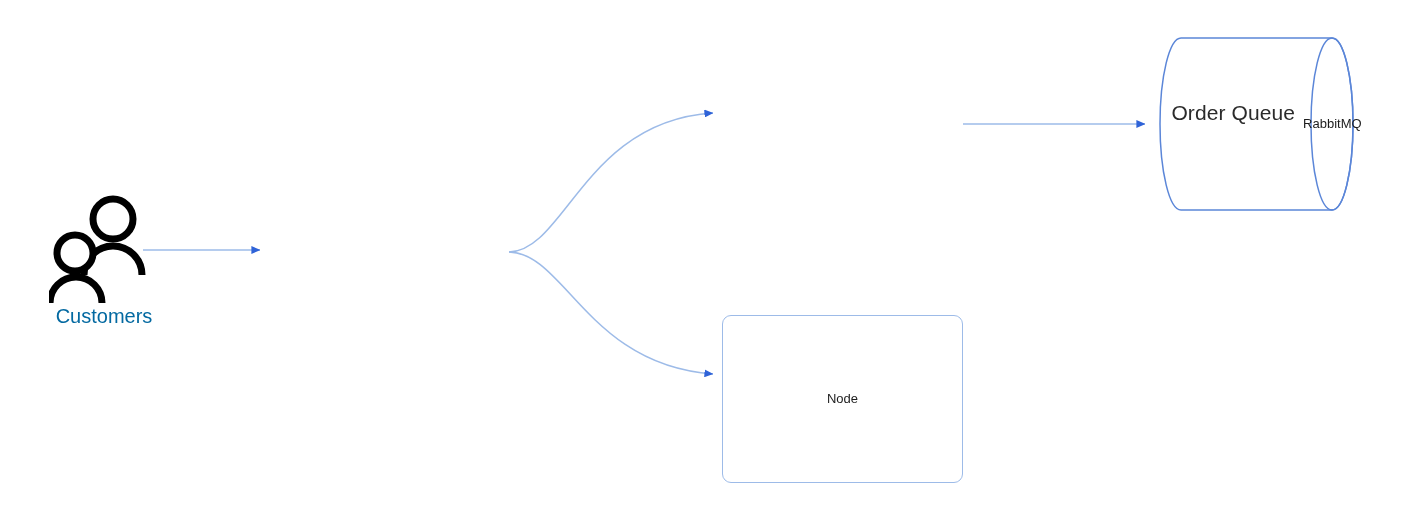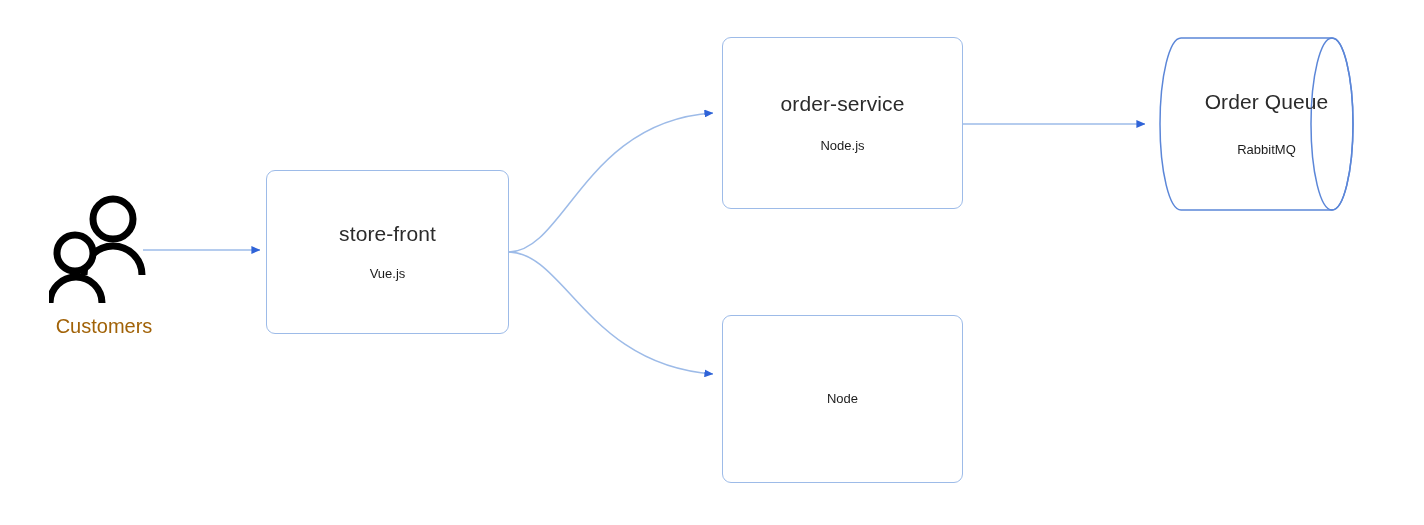--- a/index.html
+++ b/index.html
@@ -69,41 +69,40 @@
     top: 0;
     overflow: visible;
   }
   .cyl-labels {
     position: absolute;
     left: 0;
     top: 0;
     width: 100%;
     height: 100%;
     display: flex;
-    flex-direction: column;
     align-items: center;
     justify-content: center;
     pointer-events: none;
     gap: 8px;
   }
   .cyl-labels .node-title { margin-bottom: 22px; }
 
   
   .actor {
     position: absolute;
     display: flex;
     flex-direction: column;
     align-items: center;
   }
   .actor-label {
-    color: #a16207;
+    color: #0369a1;
     font-size: 20px;
     line-height: 1.1;
     white-space: nowrap;
-    margin-top: 12px;
+    margin-top: 2px;
   }
 </style>
 </head>
 <body>
 
 <div id="canvas">
 
   <svg class="edges" width="1424" height="525" viewBox="0 0 1424 525" xmlns="http://www.w3.org/2000/svg">
     <defs>
       <marker id="arrowhead" markerWidth="9" markerHeight="8" refX="8.6" refY="4" orient="auto" markerUnits="userSpaceOnUse">
@@ -133,29 +132,21 @@
 
       <circle cx="64" cy="24" r="20" fill="none" stroke="#000000" stroke-width="7"></circle>
       <path d="M35,80 A29,29 0 0 1 93,80" fill="none" stroke="#000000" stroke-width="7" stroke-linecap="butt"></path>
 
       <circle cx="26" cy="58" r="18" fill="#ffffff" stroke="#000000" stroke-width="7"></circle>
       <path d="M1,108 A26,26 0 0 1 53,108" fill="#ffffff" stroke="#000000" stroke-width="7" stroke-linecap="butt"></path>
     </svg>
     <div class="actor-label">Customers</div>
   </div>
 
-  <div class="node-box" id="node-store-front" style="left:266px; top:170px; width:243px; height:164px;">
-    <div class="node-title">store-front</div>
-    <div class="node-sub">Vue.js</div>
-  </div>
 
-  <div class="node-box" id="node-order-service" style="left:722px; top:37px; width:241px; height:172px;">
-    <div class="node-title">order-service</div>
-    <div class="node-sub">Node.js</div>
-  </div>
 
   <div class="node-box" id="node-product-service" style="left:722px; top:315px; width:241px; height:168px;">
     <div class="node-sub">Node</div>
   </div>
 
   <div class="cylinder" id="node-order-queue" style="left:1159px; top:34px; width:215px; height:180px;">
     <svg class="cyl-svg" width="215" height="180" viewBox="0 0 215 180" xmlns="http://www.w3.org/2000/svg">
 
       <path d="M22,4 L173,4 A21,86 0 0 1 173,176 L22,176 A21,86 0 0 1 22,4 Z" fill="#ffffff" stroke="#5b86d8" stroke-width="1.5"></path>
 

